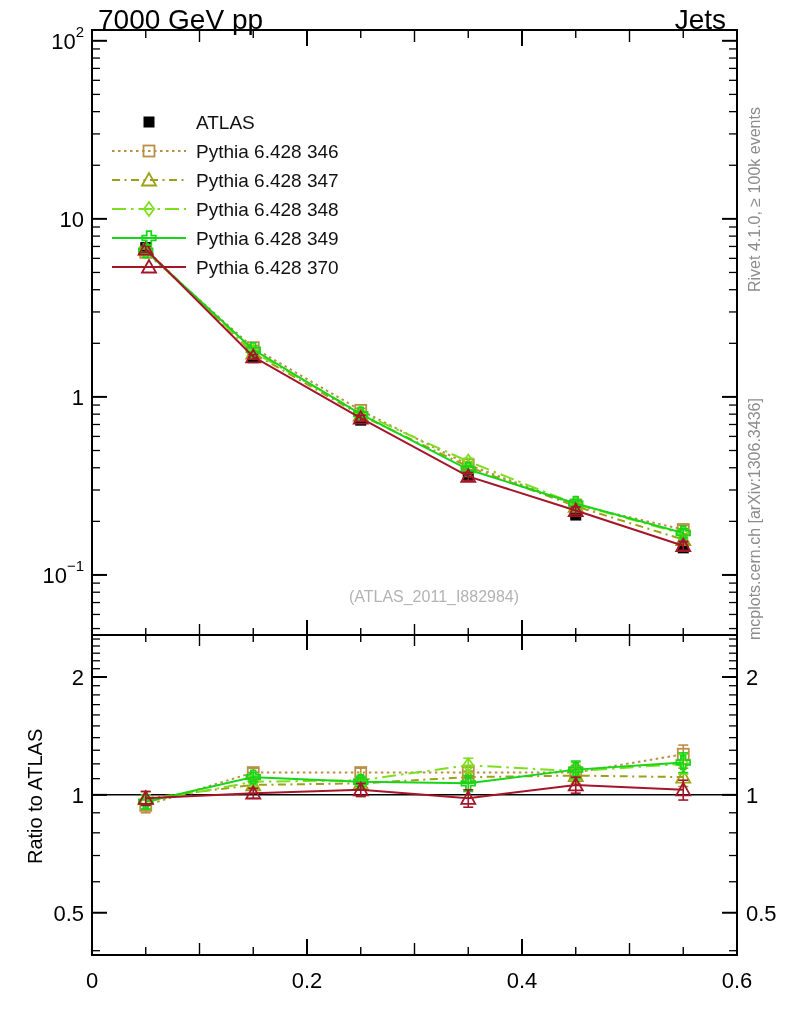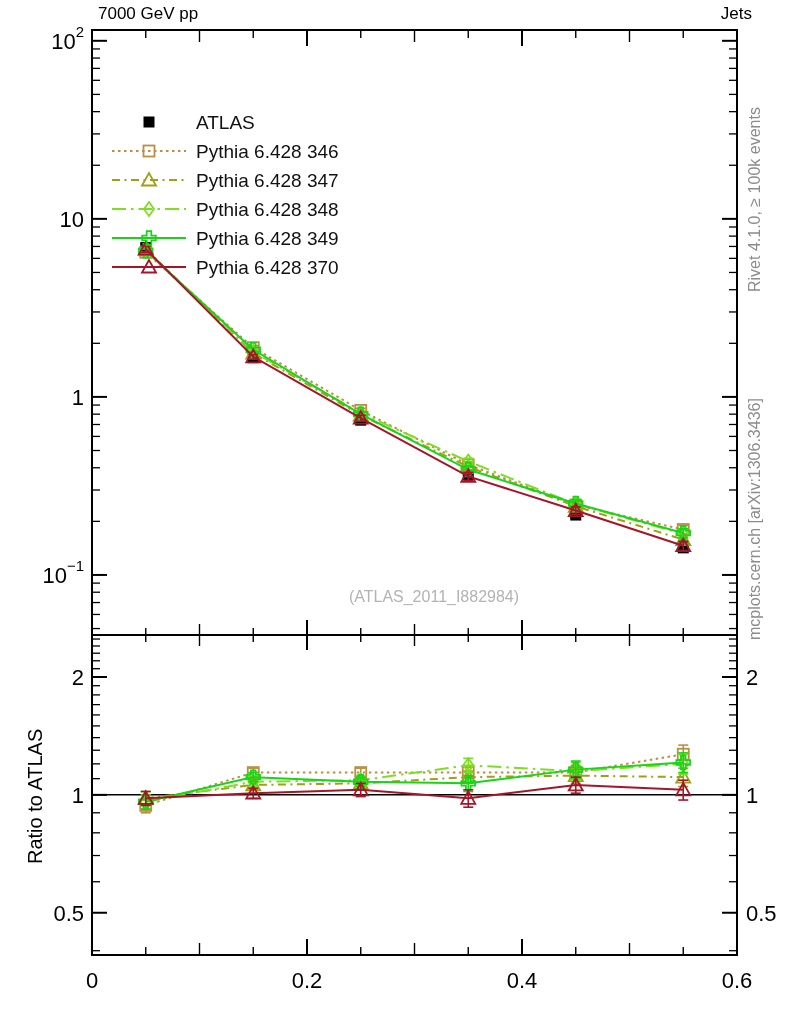--- a/index.html
+++ b/index.html
@@ -1,23 +1,23 @@
 <!DOCTYPE html>
 <html><head>
 <meta charset="utf-8">
 <style>
   html,body{margin:0;padding:0;background:#ffffff;}
   body{width:786px;height:1024px;font-family:"Liberation Sans", sans-serif;}
   .stage{position:relative;width:786px;height:1024px;overflow:hidden;background:#fff;}
   .stage svg{position:absolute;left:0;top:0;z-index:1;}
   .ov{position:absolute;white-space:nowrap;z-index:2;color:#000;}
   .ov.behind{z-index:0;}
-  .title{font-size:17px;top:4px;}
+  .title{font-size:28px;top:4px;}
   .title-left{left:98px;}
-  .title-right{right:34px;}
+  .title-right{right:60px;}
   .vcap{font-size:16px;color:#8c8c8c;transform:rotate(-90deg);transform-origin:0 0;}
   .cap-rivet{left:746px;top:292px;}
   .cap-mcplots{left:746px;top:640px;}
   .ratio-ylabel{font-size:20px;color:#000;transform:rotate(-90deg);transform-origin:0 0;left:24px;top:864px;}
   .watermark{left:92px;top:588px;width:684px;text-align:center;font-size:16px;color:#b3b3b3;}
 </style>
 </head>
 <body>
 
 <div class="stage">

